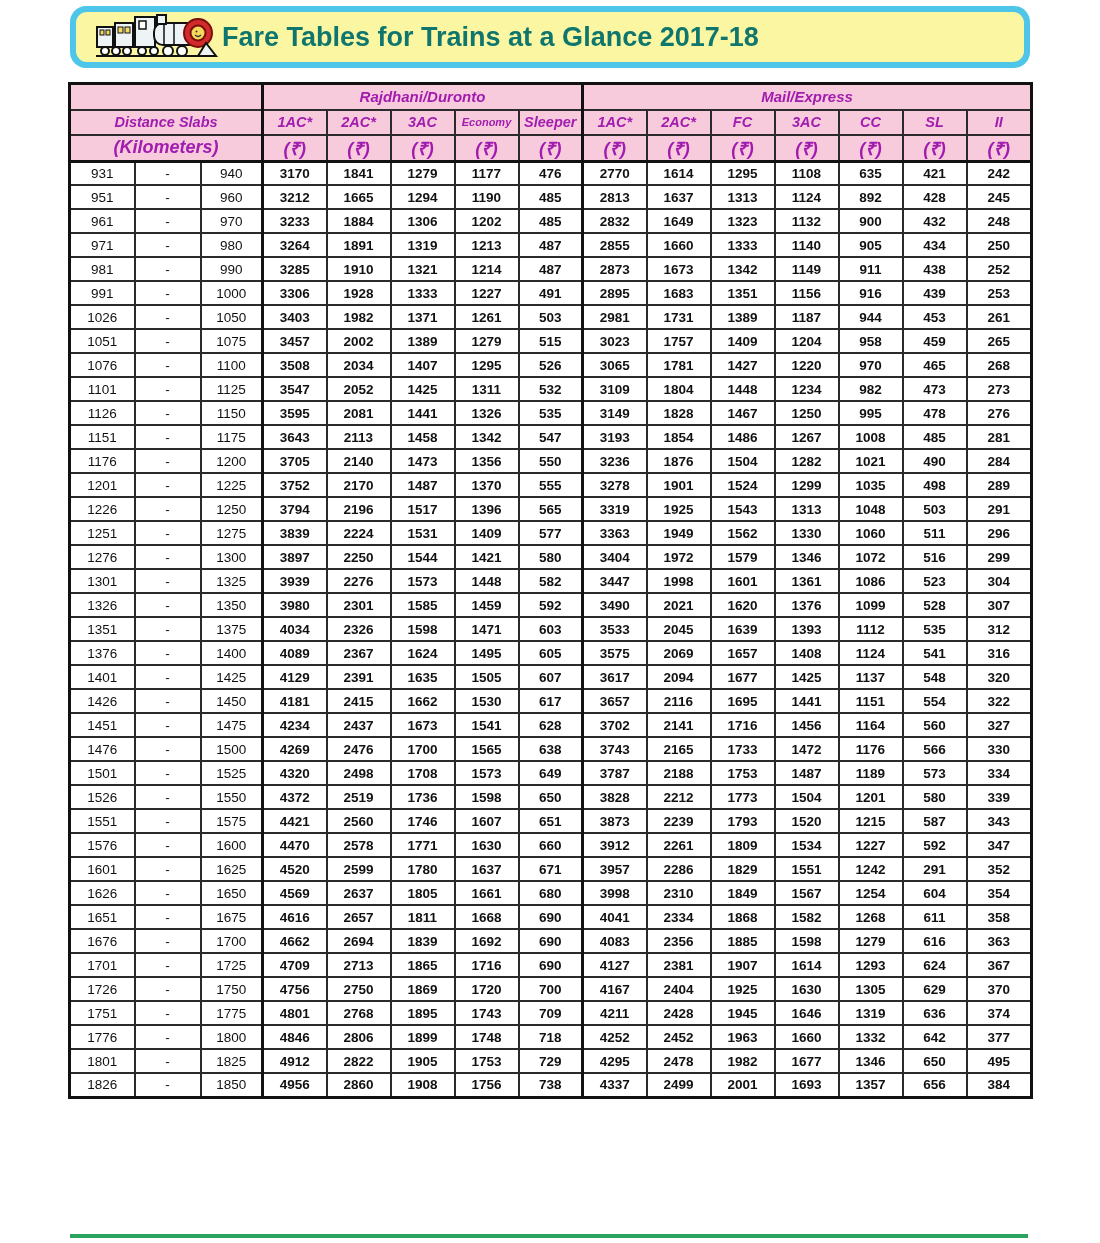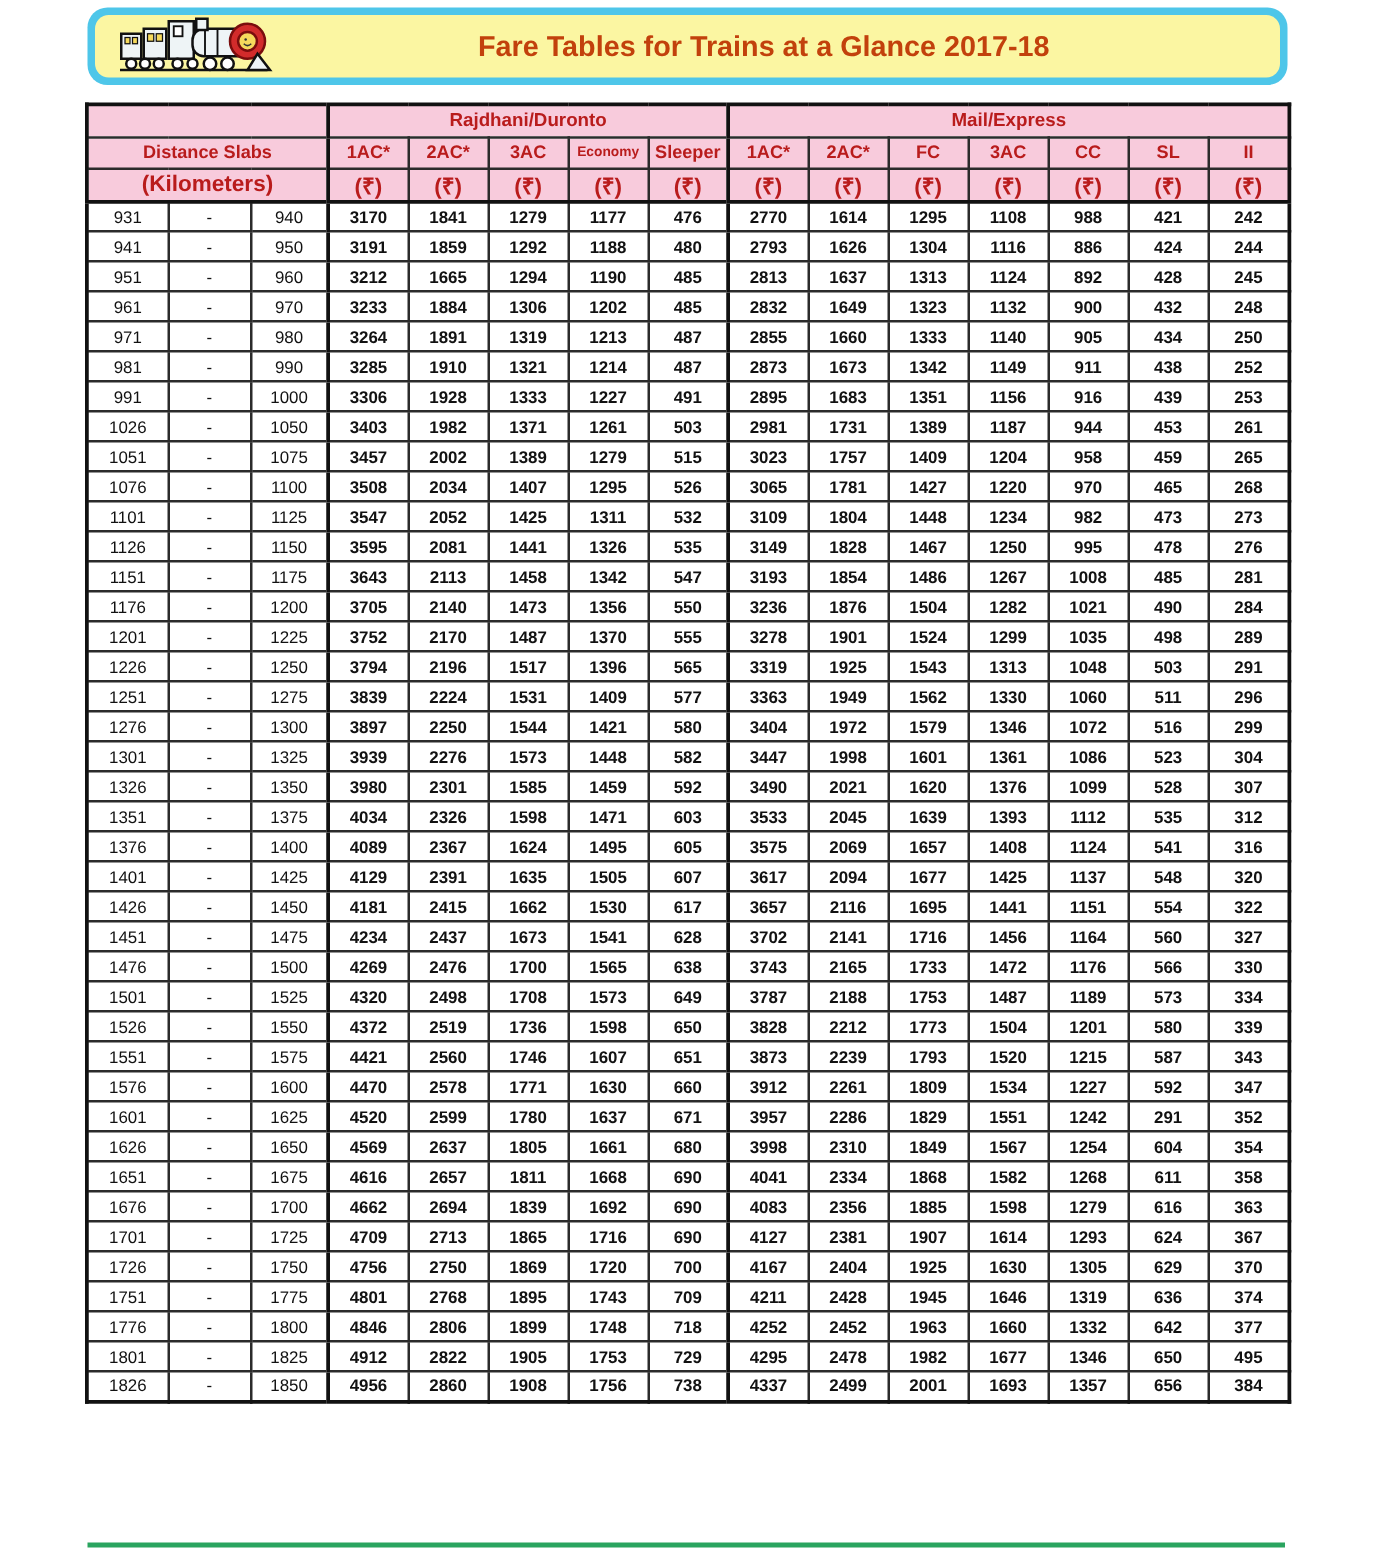--- a/index.html
+++ b/index.html
@@ -11,34 +11,34 @@
   .banner {
     position:absolute; left:70px; top:6px; width:960px; height:62px;
     background:#4ec6e9; border-radius:16px; box-sizing:border-box; padding:6px;
   }
   .banner-inner {
     width:100%; height:100%; background:#fbf6a2; border-radius:11px;
     display:flex; align-items:center; box-sizing:border-box; padding:0 10px;
   }
   .train { flex:0 0 auto; margin-left:8px; }
   .title {
-    flex:1; text-align:center; color:#c2410c; font-size:23px; font-weight:bold;
+    flex:1; text-align:left; color:#0f766e; font-size:27px; font-weight:bold;
     letter-spacing:0px; white-space:nowrap; padding-right:14px;
   }
   
   table.fare-table {
     position:absolute; left:68px; top:82px; width:962px;
     border-collapse:collapse; table-layout:fixed;
     border:3px solid #111;
   }
   .fare-table th, .fare-table td {
     border:2px solid #2b2b2b; text-align:center; vertical-align:middle;
     padding:0; overflow:hidden; box-sizing:border-box;
   }
-  .fare-table thead th { background:#f8cbdc; color:#b91c1c; font-weight:bold; }
+  .fare-table thead th { background:#f8cbdc; color:#a21caf; font-weight:bold;font-style:italic; }
   .fare-table thead { border-bottom:3px solid #111; }
   tr.h-group th { height:26px; font-size:15px; }
   tr.h-cols  th { height:25px; font-size:14.5px; }
   tr.h-cols  th.small { font-size:11px; }
   tr.h-unit  th { height:22px; font-size:18px; }
   .group-start { border-left:3px solid #111 !important; }
   .fare-table tbody td {
     height:24px; font-size:13.5px; font-weight:bold; background:#ffffff; color:#111;
   }
   .fare-table tbody td.dist { font-weight:normal; }
@@ -157,40 +157,23 @@
         <td class="dist dsep">940</td>
         <td class="group-start">3170</td>
         <td>1841</td>
         <td>1279</td>
         <td>1177</td>
         <td>476</td>
         <td class="group-start">2770</td>
         <td>1614</td>
         <td>1295</td>
         <td>1108</td>
-        <td>988</td>
+        <td>635</td>
         <td>421</td>
         <td>242</td>
-      </tr>
-      <tr>
-        <td class="dist">941</td>
-        <td class="dist dsep">-</td>
-        <td class="dist dsep">950</td>
-        <td class="group-start">3191</td>
-        <td>1859</td>
-        <td>1292</td>
-        <td>1188</td>
-        <td>480</td>
-        <td class="group-start">2793</td>
-        <td>1626</td>
-        <td>1304</td>
-        <td>1116</td>
-        <td>886</td>
-        <td>424</td>
-        <td>244</td>
       </tr>
       <tr>
         <td class="dist">951</td>
         <td class="dist dsep">-</td>
         <td class="dist dsep">960</td>
         <td class="group-start">3212</td>
         <td>1665</td>
         <td>1294</td>
         <td>1190</td>
         <td>485</td>

